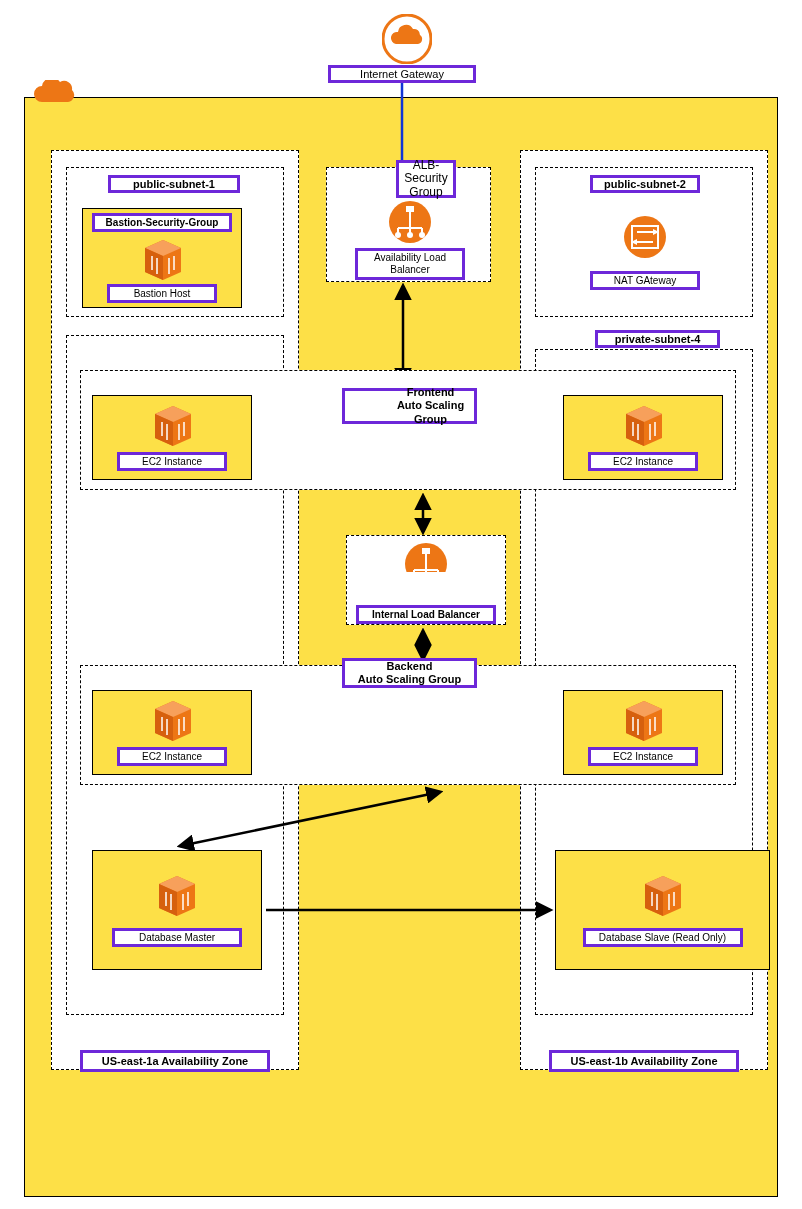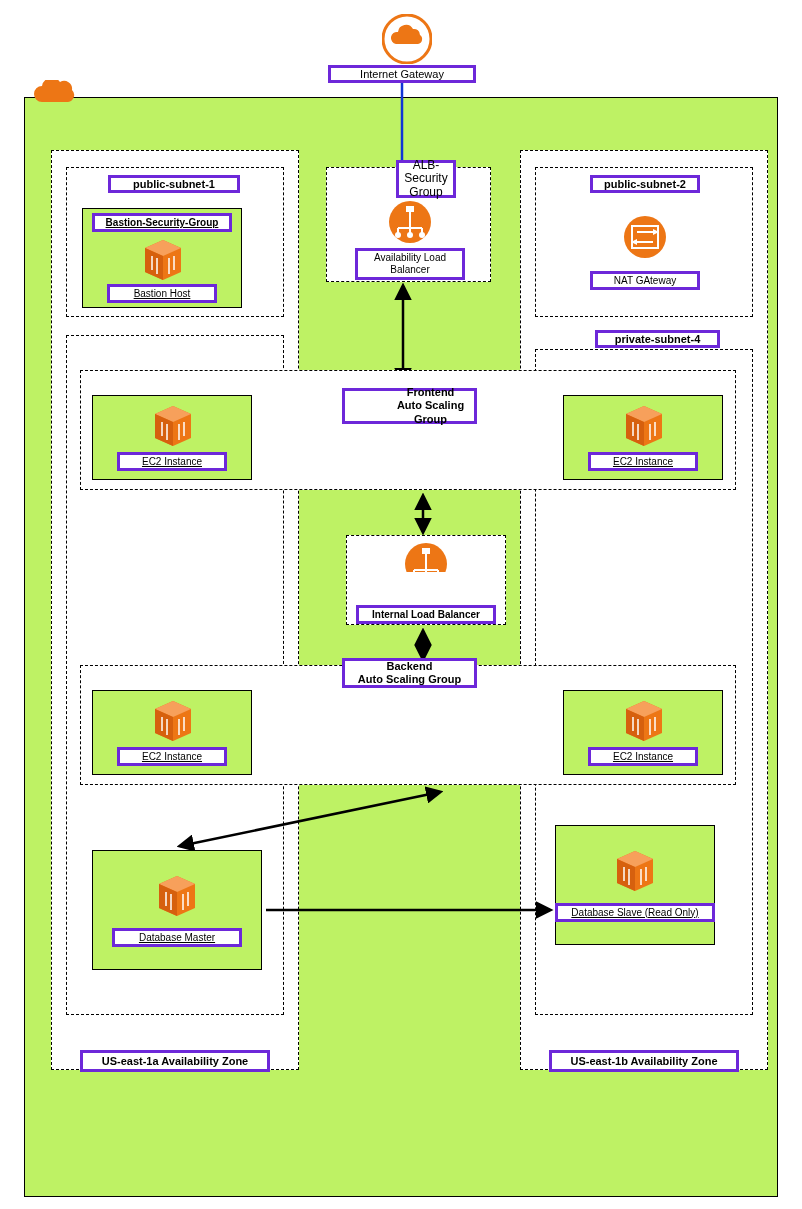--- a/index.html
+++ b/index.html
@@ -5,21 +5,21 @@
   * { box-sizing: border-box; margin: 0; padding: 0; }
   body {
     font-family: Arial, Helvetica, sans-serif;
     width: 802px;
     height: 1209px;
     background: #fff;
     position: relative;
     font-size: 11px;
   }
   .abs { position: absolute; }
-  .solid-box { border: 1.5px solid #000; background: #bef264; text-decoration: underline; }
+  .solid-box { border: 1.5px solid #000; background: #fde047; }
   .dashed-box { border: 1.5px dashed #000; background: #fff; gap: 27px; }
   .label-box {
     border: 3px solid #6d28d9;
     background: #fff;
     padding: 2px 6px;
     text-align: center;
     font-size: 11px;
   }
   .label-box.small { font-size: 10px; padding: 1px 4px; }
   .centered { display: flex; align-items: center; justify-content: center; text-align: center; }
@@ -216,18 +216,18 @@
   <svg width="40" height="44">
       <use href="#icon-ec2"></use>
     </svg>
   <div class="label-box small centered" style="width:130px; margin-top:10px;">Database Master</div>
 </div>
 
 <svg class="abs" style="left:262px; top:905px; width:296px; height:10px; overflow:visible;">
   <line x1="4" y1="5" x2="288" y2="5" stroke="#000" stroke-width="2.5" marker-end="url(#arrow-both)"></line>
 </svg>
 
-<div class="abs solid-box col" style="left:555px; top:825px; width:160px; height:120px; justify-content:center;">
+<div class="abs solid-box col" style="left:555px; top:850px; width:215px; height:120px; justify-content:center;">
   <svg width="40" height="44">
       <use href="#icon-ec2"></use>
     </svg>
   <div class="label-box small centered" style="width:160px; margin-top:10px;">Database Slave (Read Only)</div>
 </div>
 
 </body></html>

